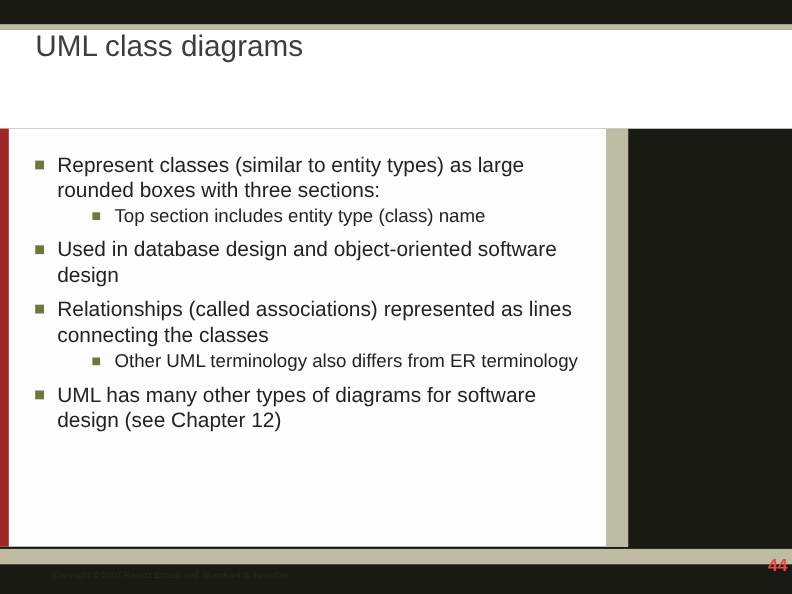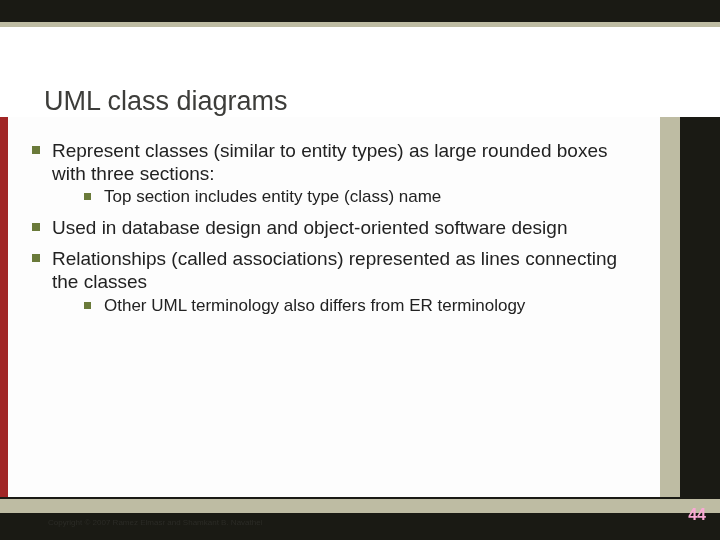--- a/index.html
+++ b/index.html
@@ -20,33 +20,33 @@
     background: #bebca3;
   }
   .header-block {
     position: absolute;
     top: 27px;
     left: 0;
     width: 720px;
     height: 90px;
     background: #ffffff;
     display: flex;
-    align-items: flex-end;
-    padding-left: 44px;
+    align-items: flex-start;
+    padding-left: 32px;
   }
   .slide-title {
     font-size: 27px;
     color: #3d3d3a;
     font-weight: normal;
   }
   .content-block {
     position: absolute;
     top: 117px;
     left: 0;
-    width: 680px;
+    width: 571px;
     height: 380px;
     background: #fdfdfd;
     border-left: 8px solid #a12626;
     border-right: 20px solid #bebca3;
     padding: 22px 24px 8px 18px;
     color: #222;
     font-size: 19px;
     line-height: 1.22;
   }
   .lvl1 {
@@ -97,23 +97,23 @@
   .copyright-text {
     position: absolute;
     left: 48px;
     bottom: 13px;
     font-size: 8px;
     font-family: Tahoma, Arial, sans-serif;
     color: #2b2b26;
   }
   .page-number {
     position: absolute;
-    right: 14px;
+    right: 4px;
     bottom: 16px;
-    color: #f9a8d4;
+    color: #ef4444;
     font-weight: bold;
     font-size: 16px;
   }
 </style>
 </head>
 <body>
 
 <div class="top-band"></div>
 
 <div class="header-block">
@@ -130,18 +130,21 @@
     </li>
     <li>
       <span>Used in database design and object-oriented software design</span>
     </li>
     <li>
       <span>Relationships (called associations) represented as lines connecting the classes</span>
       <ul class="lvl2">
         <li><span>Other UML terminology also differs from ER terminology</span></li>
       </ul>
     </li>
+    <li>
+      <span>UML has many other types of diagrams for software design (see Chapter 12)</span>
+    </li>
   </ul>
 </div>
 
 <div class="copyright-bar"></div>
 <div class="copyright-text">Copyright © 2007 Ramez Elmasr and Shamkant B. Navathei</div>
 <div class="page-number">44</div>
 
 </body></html>

